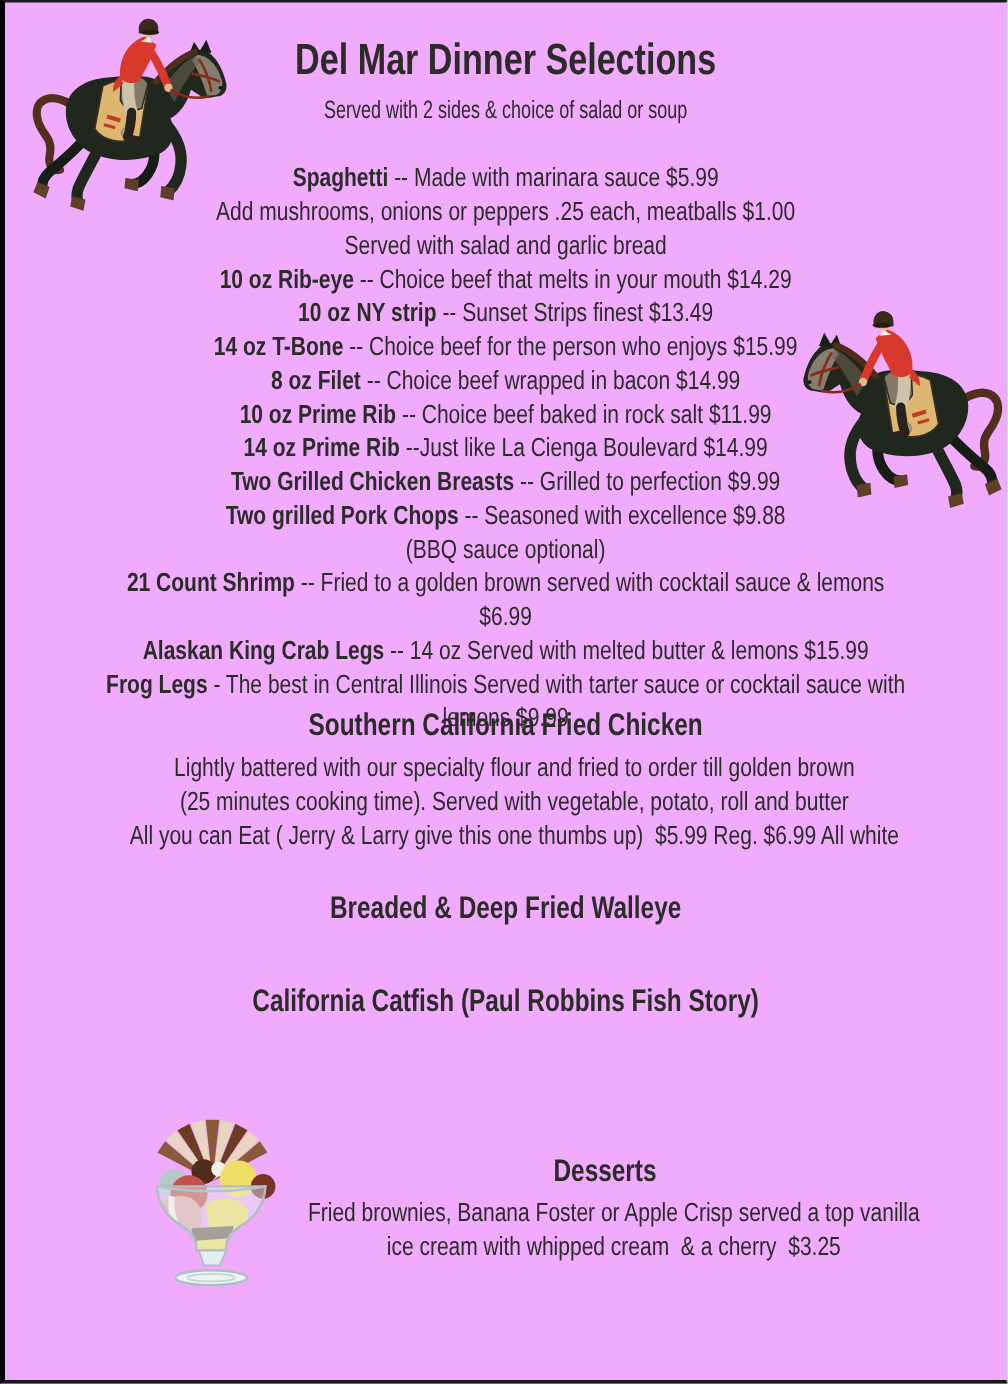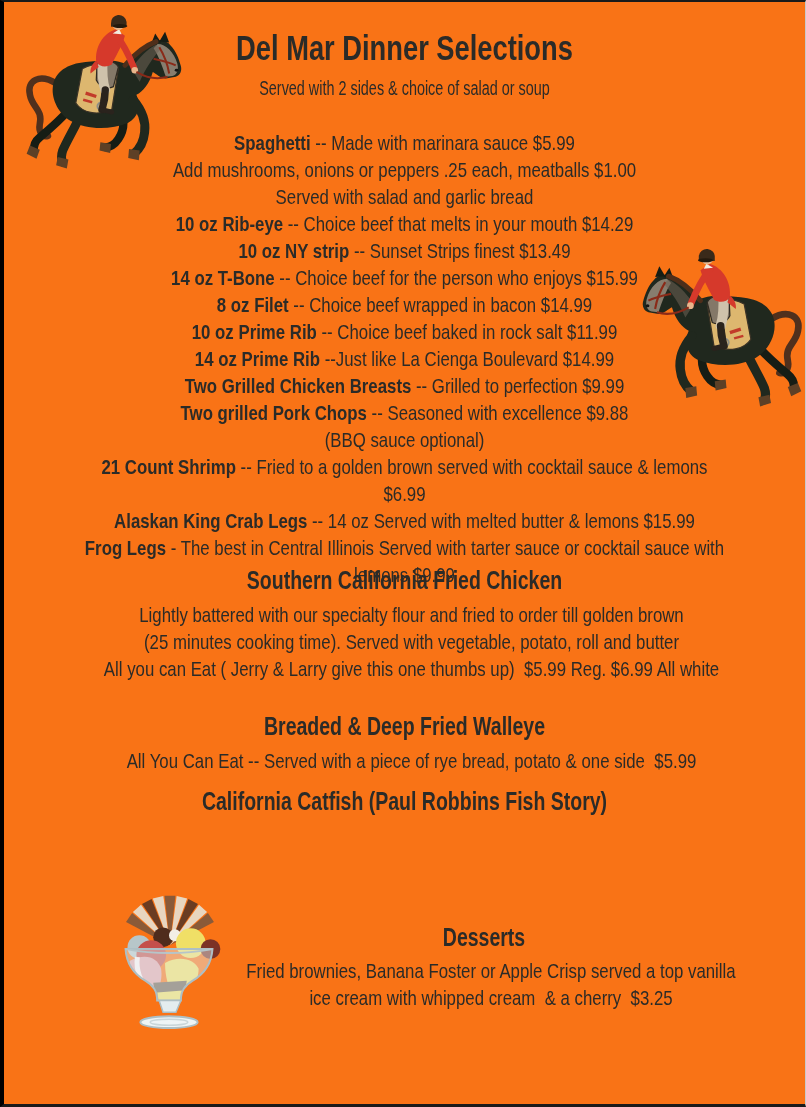--- a/index.html
+++ b/index.html
@@ -1,20 +1,20 @@
 <!DOCTYPE html>
 <html><head>
 <meta charset="utf-8">
 <style>
   html,body{margin:0;padding:0;background:#e9e9e9;}
   .page{
     position:relative;
     width:806px;height:1107px;
     box-sizing:border-box;
-    background:#f97316;
+    background:#f0abfc;
     border-top:2px solid #1a1a1a;
     border-right:1px solid #c9c9c9;
     border-bottom:3px solid #1a1a1a;
     border-left:4px solid #000;
     overflow:hidden;
     font-family:"Liberation Sans","DejaVu Sans",sans-serif;
     color:#2b2b28;
   }
   .abs{position:absolute;}
   .ctr{left:0;width:100%;text-align:center;}
@@ -145,23 +145,20 @@
     <div class="sec-heading">Southern California Fried Chicken</div>
     <div class="sec-lines">
       <div class="sec-line">Lightly battered with our specialty flour and fried to order till golden brown</div>
       <div class="sec-line">(25 minutes cooking time). Served with vegetable, potato, roll and butter</div>
       <div class="sec-line">All you can Eat ( Jerry &amp; Larry give this one thumbs up)  $5.99 Reg. $6.99 All white</div>
     </div>
   </div>
 
   <div class="abs ctr" style="top:709px;">
     <div class="sec-heading">Breaded &amp; Deep Fried Walleye</div>
-    <div class="sec-lines">
-      <div class="sec-line">All You Can Eat -- Served with a piece of rye bread, potato &amp; one side  $5.99</div>
-    </div>
   </div>
 
   <div class="abs ctr" style="top:784px;">
     <div class="sec-heading">California Catfish (Paul Robbins Fish Story)</div>
   </div>
 
   <div class="abs" style="left:92px;top:876px;width:146px;height:158px;">
     <svg width="146" height="158" viewBox="0 0 140 160">
       <g transform="translate(71,68)">
         <path d="M0,0 L-5.5,-50 L5.5,-50 Z" transform="rotate(-56)" fill="#8a5a38"></path>

